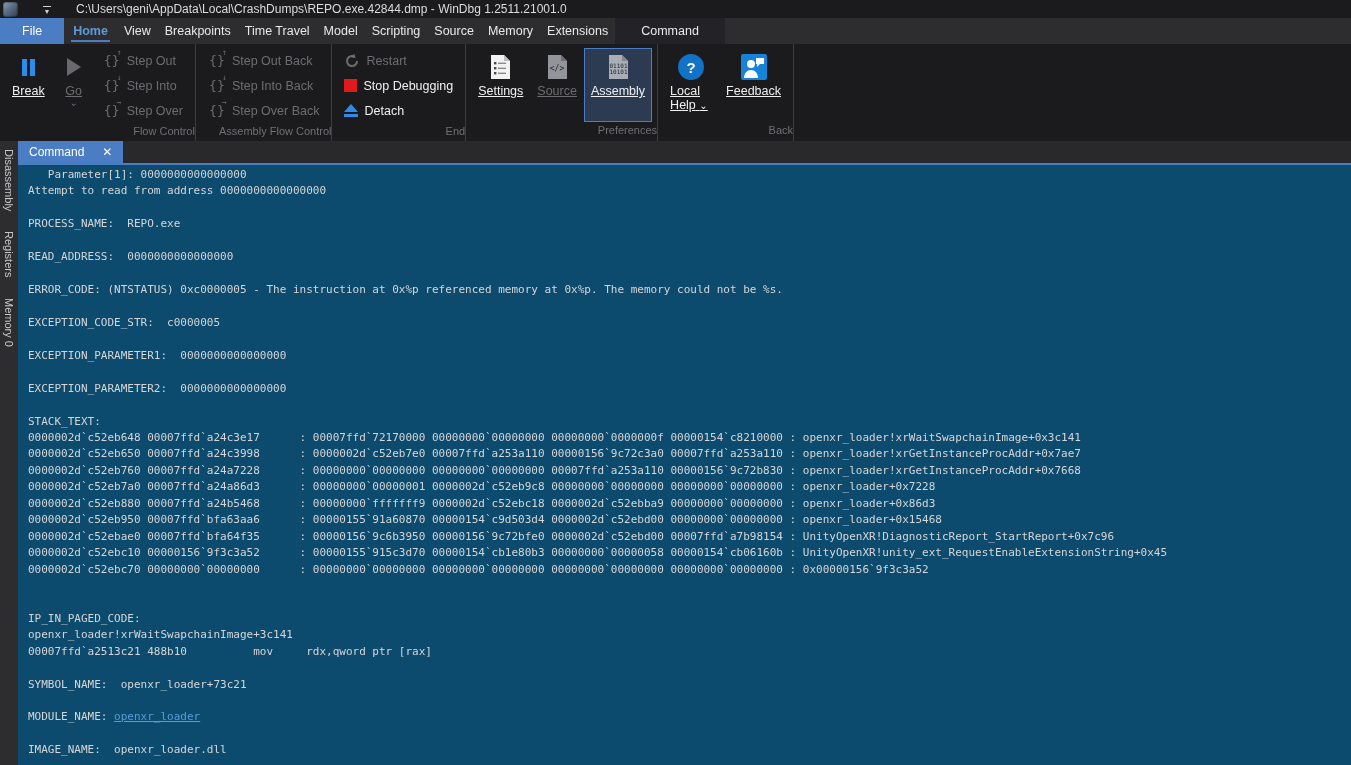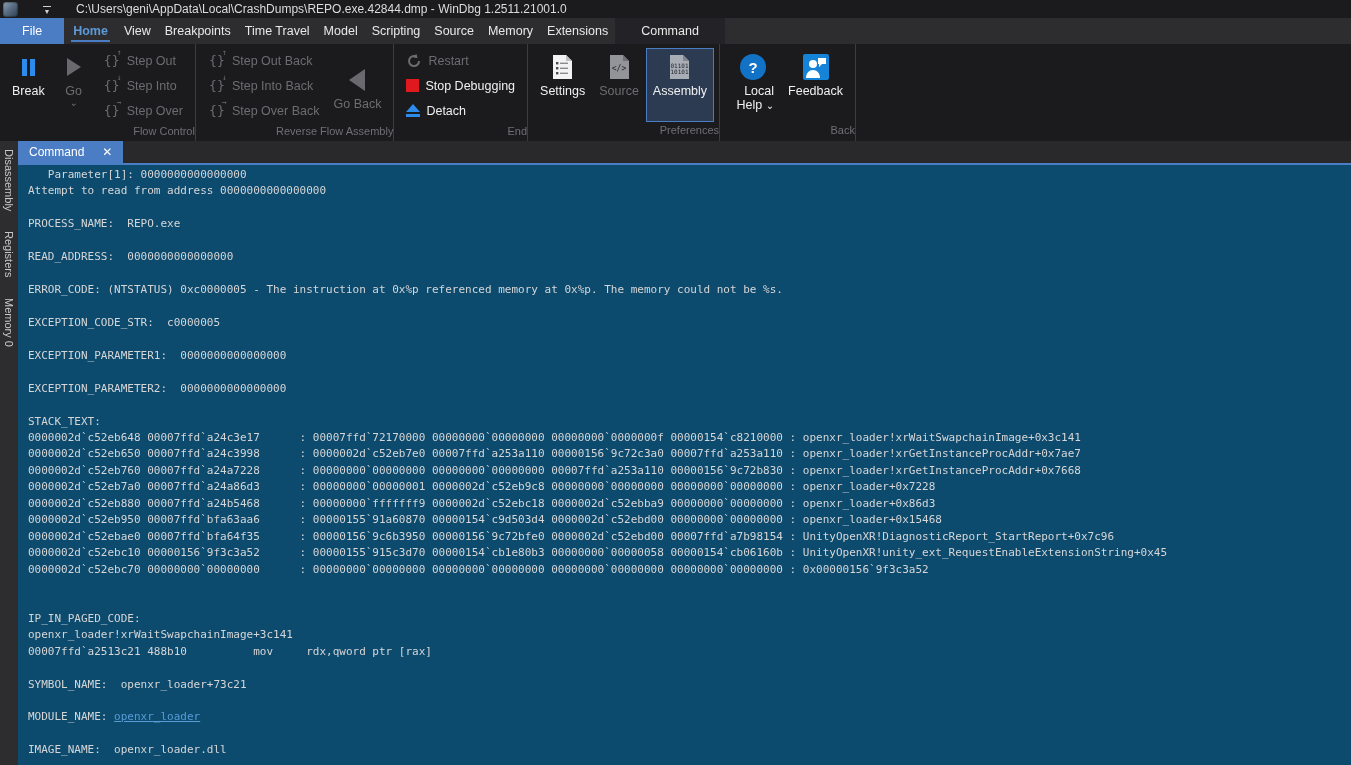--- a/index.html
+++ b/index.html
@@ -26,21 +26,21 @@
   .menu-tab.state-tile { background:#232327; padding:0 26px; }
 
   
   .ribbon { height:97px; background:#1b1b1d; display:flex; align-items:stretch; }
   .rb-group { display:flex; flex-direction:column; border-right:1px solid #3c3c41; }
   .rb-items { flex:1; display:flex; align-items:stretch; padding:4px 5px 0; }
   .rb-cap { height:19px; text-align:right; color:#707075; font-size:11px; line-height:17px; }
   .btn-large { display:flex; flex-direction:column; align-items:center; padding:2px 7px 0;
                min-width:44px; }
   .btn-large .ic { height:34px; display:flex; align-items:center; justify-content:center; }
-  .btn-large .lbl { font-size:12.5px; line-height:14px; color:#f0f0f0; text-align:right; max-width:58px; }
+  .btn-large .lbl { font-size:12.5px; line-height:14px; color:#f0f0f0; text-align:left; max-width:58px;text-decoration:underline; }
   .btn-large.disabled .lbl { color:#6d6d71; }
   .btn-large.selected { background:#2c3a52; border:1px solid #4a7dc4; padding:1px 6px 12px; }
   .btn-col { display:flex; flex-direction:column; justify-content:space-between; padding:0 2px; }
   .btn-small { display:flex; align-items:center; gap:6px; height:25px; padding:0 5px;
                font-size:12.5px; color:#6d6d71; white-space:nowrap; }
   .btn-small.enabled { color:#f0f0f0; }
   .caret { color:#f0f0f0; font-size:10px; line-height:9px; }
   .disabled .caret { color:#6d6d71; }
 
   
@@ -168,28 +168,22 @@
         </div>
         <div class="btn-small">
           <span class="brace-ic"><span class="arr">↓</span>{}</span>
           <span>Step Into Back</span>
         </div>
         <div class="btn-small">
           <span class="brace-ic"><span class="arr">→</span>{}</span>
           <span>Step Over Back</span>
         </div>
       </div>
-      <div class="btn-large disabled" style="justify-content:center;">
-        <span class="ic">
-            <span class="ic-play-l"></span>
-          </span>
-        <span class="lbl">Go Back</span>
-      </div>
-    </div>
-    <div class="rb-cap">Reverse Flow Assembly</div>
+    </div>
+    <div class="rb-cap">Assembly Flow Control</div>
   </div>
 
   <div class="rb-group">
     <div class="rb-items">
       <div class="btn-col">
         <div class="btn-small">
           <svg width="16" height="16" viewBox="0 0 16 16">
             <path d="M13 8a5 5 0 1 1-2.2-4.1" fill="none" stroke="#6d6d71" stroke-width="2"></path>
             <path d="M10.2 0.8 L11.6 5 L7.4 4.4 Z" fill="#6d6d71"></path>
           </svg>

